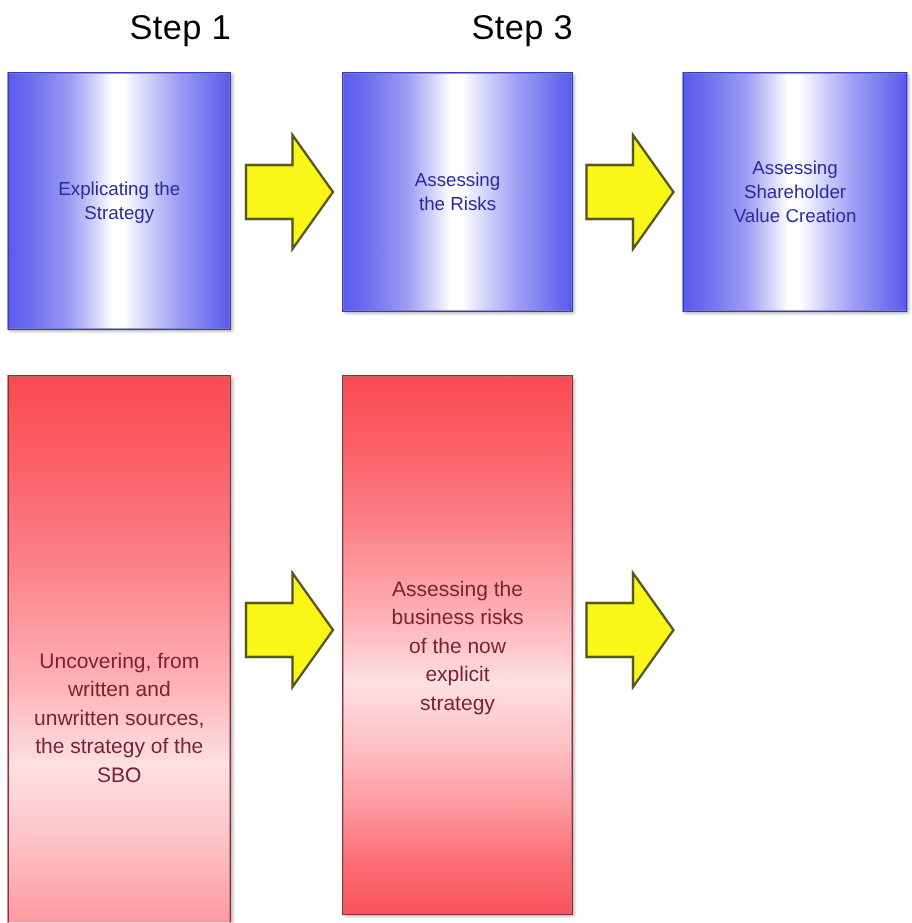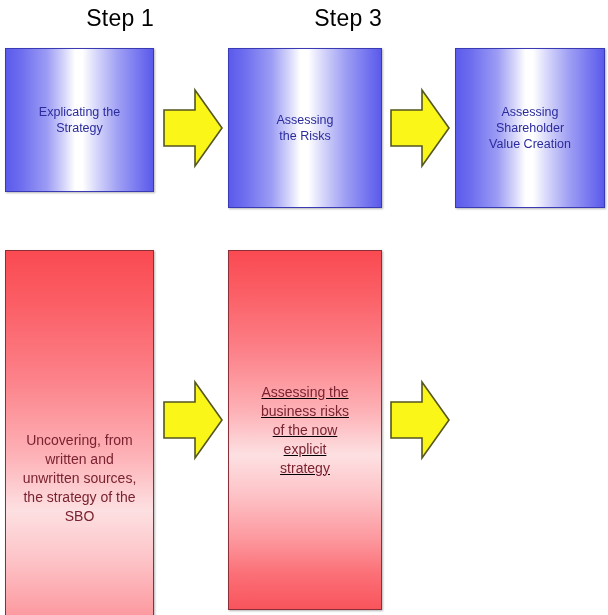--- a/index.html
+++ b/index.html
@@ -66,21 +66,21 @@
         #5a5aeb 100%);
     box-shadow: 1px 1px 2px rgba(0,0,0,0.30);
   }
   .blue-box .box-text {
     font-size: 12.5px;
     line-height: 16px;
     color: #2b2b9e;
     font-weight: normal;
     padding: 0 6px;
   }
-  .blue-box.c1 { left: 5px;   top: 48px; width: 149px; height: 144px; align-items: center; }
+  .blue-box.c1 { left: 5px;   top: 48px; width: 149px; height: 172px; align-items: center; }
   .blue-box.c2 { left: 228px; top: 48px; width: 154px; height: 160px; }
   .blue-box.c3 { left: 455px; top: 48px; width: 150px; height: 160px; }
 
   
   .red-box {
     border: 1px solid #8d2f38;
     background: linear-gradient(to bottom,
         #fa4a52 0%,
         #fb5f66 12%,
         #fc8189 28%,
@@ -93,21 +93,21 @@
     box-shadow: 1px 1px 2px rgba(0,0,0,0.30);
   }
   .red-box .box-text {
     font-size: 14px;
     line-height: 19px;
     color: #7a2230;
     font-weight: normal;
     padding: 0 6px;
   }
   .red-box.c1 { left: 5px;   top: 250px; width: 149px; height: 457px; }
-  .red-box.c2 { left: 228px; top: 250px; width: 154px; height: 360px; text-decoration: underline; }
+  .red-box.c2 { left: 228px; top: 250px; width: 154px; height: 360px; }
   .red-box.c3 { left: 455px; top: 250px; width: 150px; height: 360px; }
 
   
   .arrow {
     position: absolute;
   }
   .arrow svg { display: block; overflow: visible; }
 
   .arrow.top-1    { left: 163px; top: 88px;  width: 60px; height: 80px; }
   .arrow.top-2    { left: 390px; top: 88px;  width: 60px; height: 80px; }

